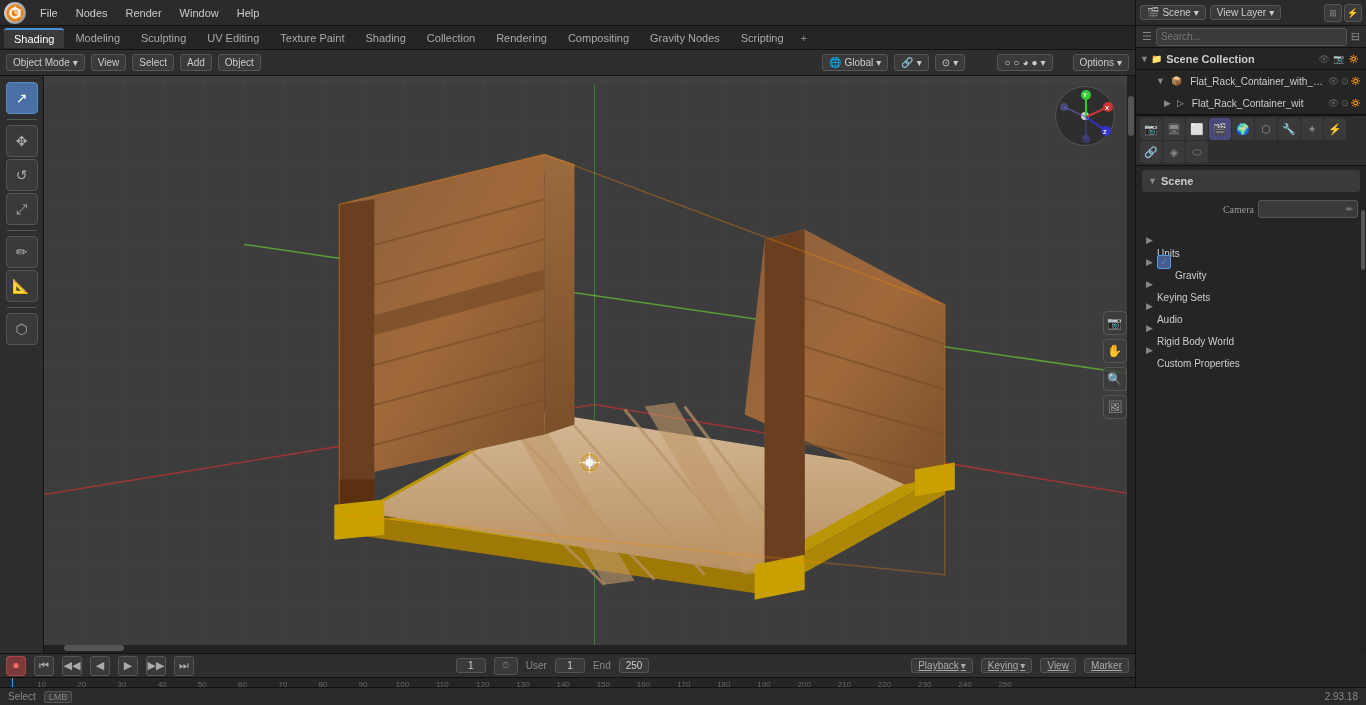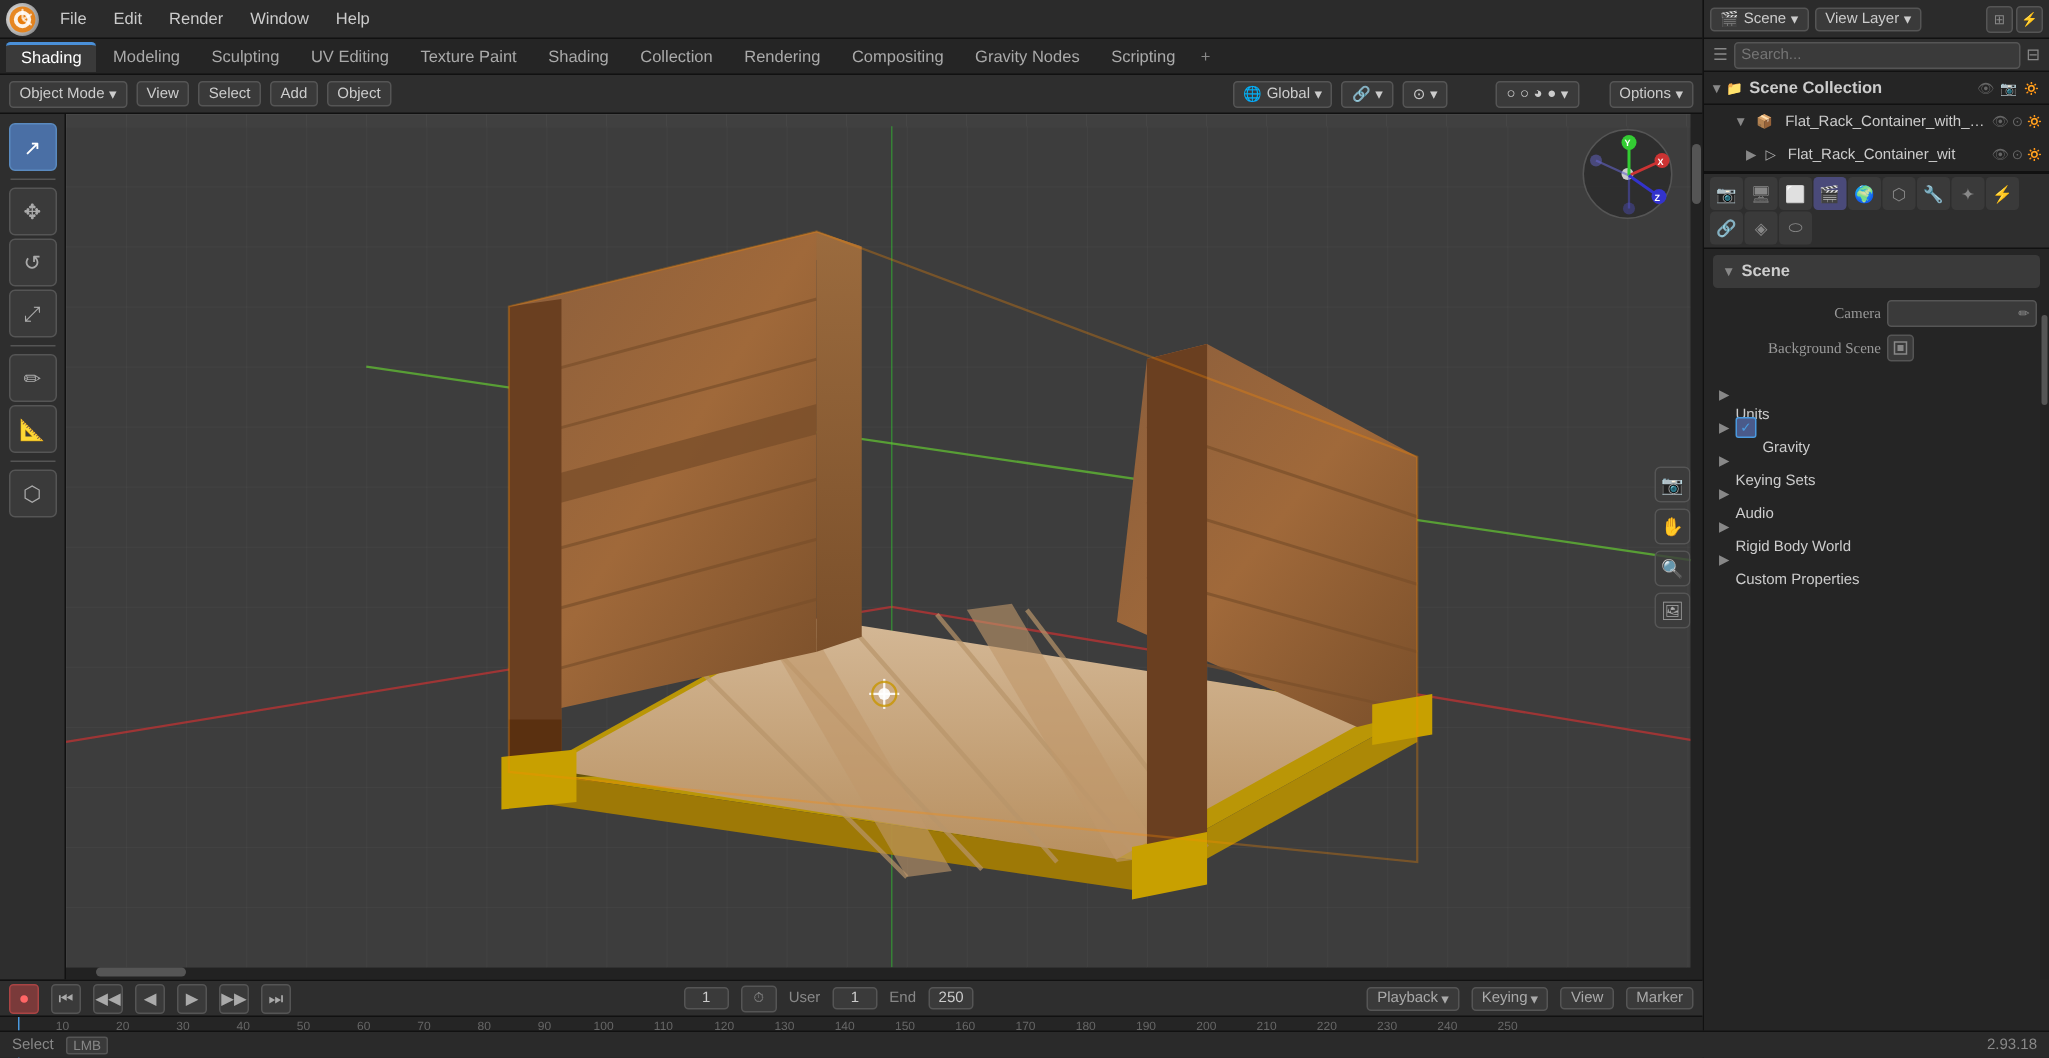--- a/index.html
+++ b/index.html
@@ -350,21 +350,21 @@
       border-bottom: 1px solid #111;
     }
     .tl-btn {
       background: #3a3a3a;
       border: 1px solid #555;
       border-radius: 3px;
       color: #aaa;
       padding: 1px 6px;
       font-size: 10px;
       cursor: pointer;
-      display: flex; align-items: center; gap: 2px;
+      display: flex; align-items: center; gap: 2px; text-decoration: underline;
     }
     .tl-icon-btn {
       width: 20px; height: 20px;
       background: #3a3a3a;
       border: 1px solid #555;
       border-radius: 3px;
       display: flex; align-items: center; justify-content: center;
       cursor: pointer;
       color: #aaa; font-size: 11px;
     }
@@ -528,21 +528,21 @@
     <svg width="18" height="18" viewBox="0 0 100 100">
       <circle cx="50" cy="50" r="48" fill="#e87d0d" opacity="0.9"></circle>
       <circle cx="50" cy="50" r="32" fill="#fff" opacity="0.9"></circle>
       <circle cx="50" cy="50" r="18" fill="#e87d0d"></circle>
       <rect x="46" y="10" width="8" height="40" rx="4" fill="#fff" opacity="0.7" transform="rotate(0, 50, 50)"></rect>
       <rect x="46" y="10" width="8" height="40" rx="4" fill="#fff" opacity="0.7" transform="rotate(60, 50, 50)"></rect>
       <rect x="46" y="10" width="8" height="40" rx="4" fill="#fff" opacity="0.7" transform="rotate(120, 50, 50)"></rect>
     </svg>
   </div>
   <span class="menu-item">File</span>
-  <span class="menu-item">Edit</span>
+  <span class="menu-item">Nodes</span>
   <span class="menu-item">Render</span>
   <span class="menu-item">Window</span>
   <span class="menu-item">Help</span>
 </div>
 
 <div class="workspace-tabs">
   <div class="workspace-tab active">Shading</div>
   <div class="workspace-tab">Modeling</div>
   <div class="workspace-tab">Sculpting</div>
   <div class="workspace-tab">UV Editing</div>
@@ -847,29 +847,20 @@
       <div class="section-content">
 
         <div class="prop-row">
           <span class="prop-label">Camera</span>
           <div class="prop-value" style="flex:1;">
             <span class="prop-value-text"></span>
             <span class="prop-edit-icon">✏</span>
           </div>
         </div>
 
-        <div class="prop-row">
-          <span class="prop-label">Background Scene</span>
-          <div class="prop-btn">
-            <svg width="10" height="10" viewBox="0 0 10 10">
-              <rect x="1" y="1" width="8" height="8" fill="none" stroke="#888" stroke-width="1"></rect>
-              <rect x="3" y="3" width="4" height="4" fill="#888"></rect>
-            </svg>
-          </div>
-        </div>
 
       </div>
     </div>
 
     <div style="padding: 0 6px;">
 
       <div class="collapsible-row">
         <span style="color:#888;font-size:9px;">▶</span>
         <span class="collapsible-label">Units</span>
       </div>

